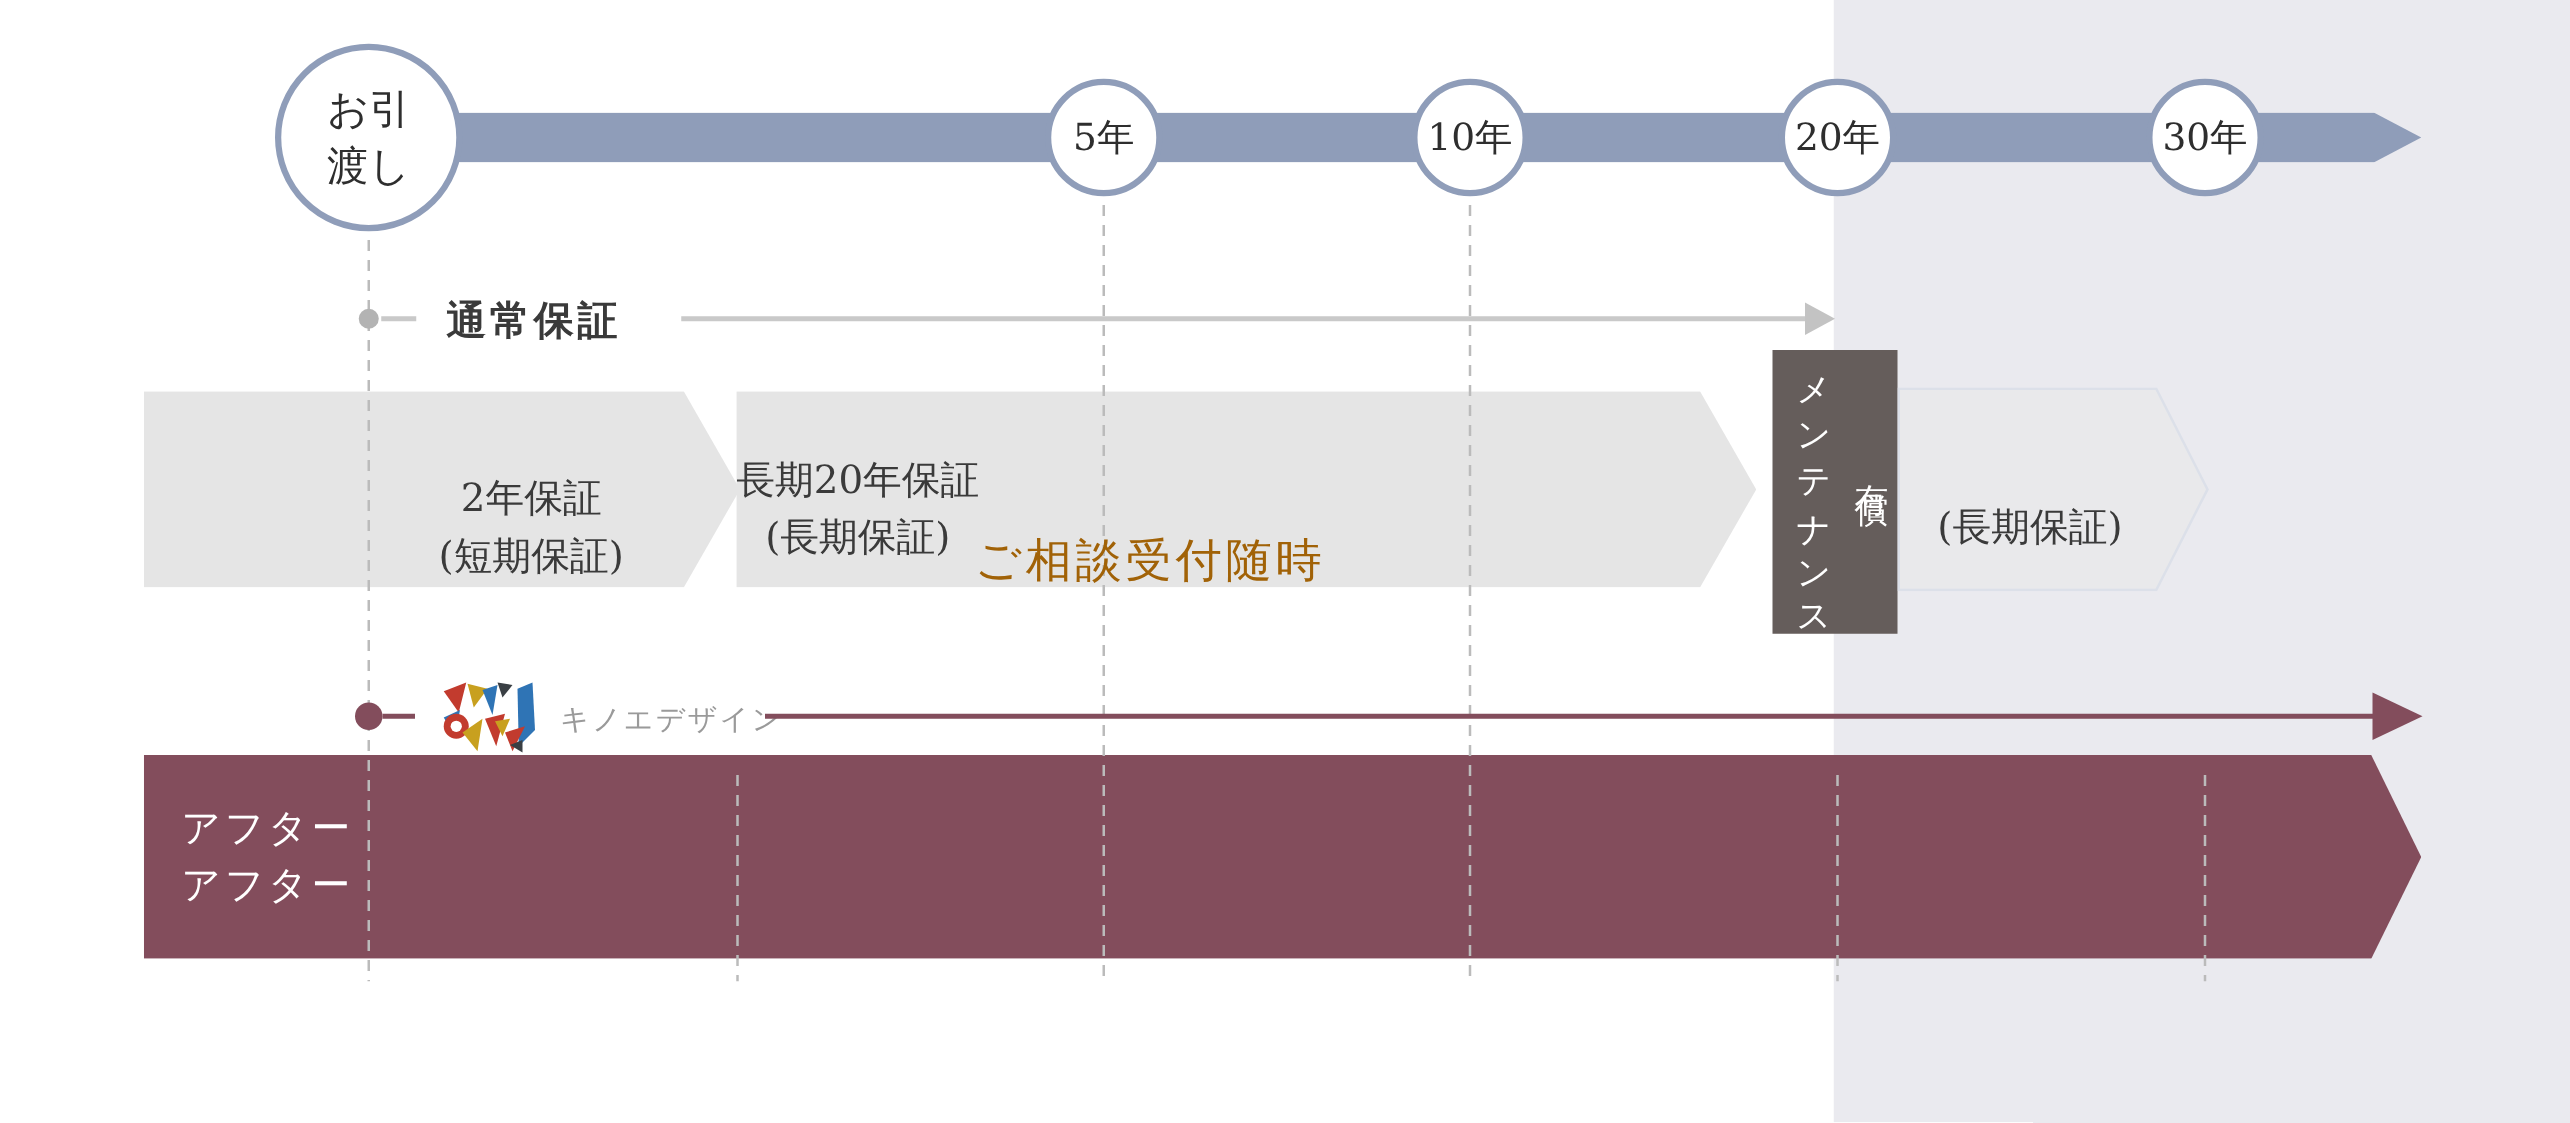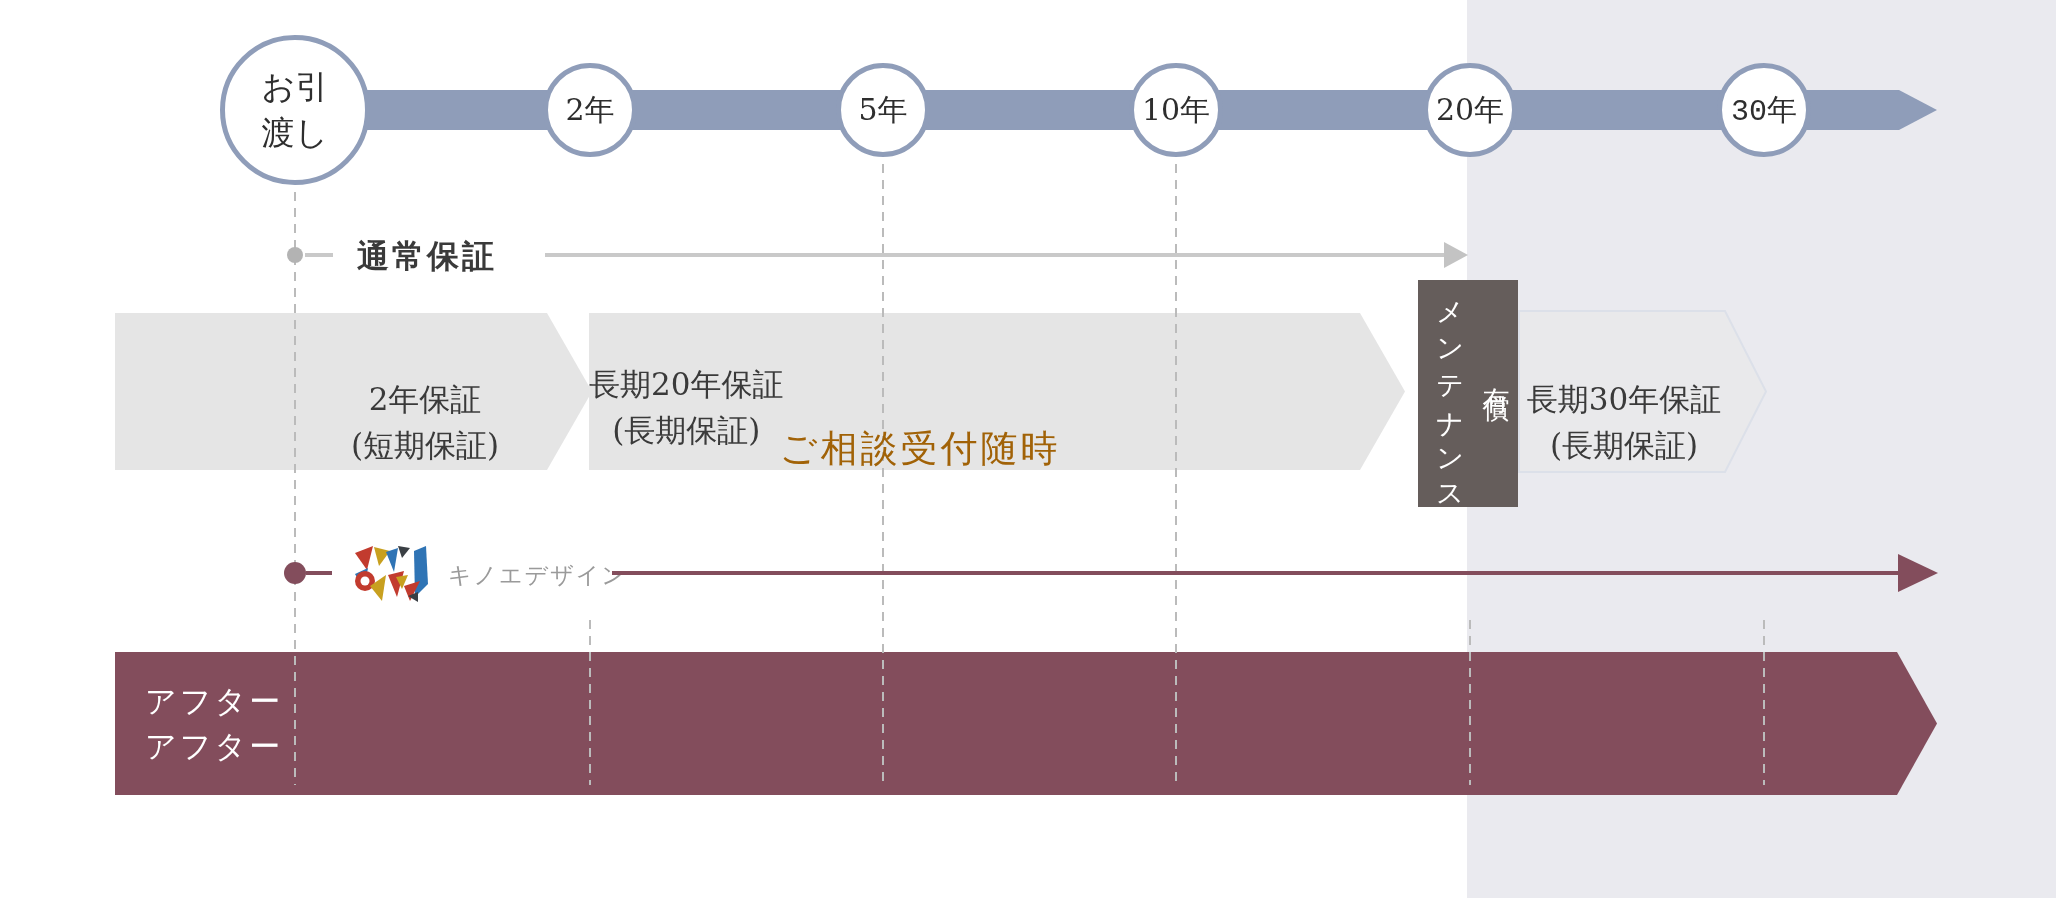--- a/index.html
+++ b/index.html
@@ -69,21 +69,21 @@
   
   .br-dot{position:absolute;left:284px;top:562px;width:22px;height:22px;border-radius:50%;background:var(--maroon);}
   .br-line{position:absolute;top:571px;height:4px;background:var(--maroon);}
   .logo-svg{position:absolute;left:352px;top:544px;}
   .brand-name{position:absolute;left:448px;top:560px;font-size:23px;letter-spacing:2px;color:var(--logo-text);
     font-family:"DejaVu Sans","Liberation Sans",sans-serif;white-space:nowrap;}
   .br-arrow{position:absolute;left:1898px;top:554px;width:0;height:0;
     border-top:19px solid transparent;border-bottom:19px solid transparent;border-left:40px solid var(--maroon);}
 
   
-  .as-band{position:absolute;left:115px;top:652px;width:1822px;height:143px;background:var(--maroon);
+  .as-band{position:absolute;left:115px;top:604px;width:1822px;height:163px;background:var(--maroon);
     clip-path:polygon(0 0,calc(100% - 40px) 0,100% 50%,calc(100% - 40px) 100%,0 100%);text-align:right;}
   .as-label{position:absolute;left:30px;top:0;height:100%;display:flex;flex-direction:column;justify-content:center;
     color:#fff;font-size:31px;line-height:45px;letter-spacing:3px;white-space:nowrap;}
   .as-message{position:absolute;left:790px;top:0;width:260px;height:100%;display:flex;align-items:center;justify-content:center;
     color:#a16207;font-size:37px;letter-spacing:3px;white-space:nowrap;}
 </style>
 </head>
 <body>
 
 <div class="stage">
@@ -106,21 +106,20 @@
 
   <div class="mt-box">
     <div class="mt-vertical mt-name">メンテナンス</div>
     <div class="mt-vertical mt-fee">有償</div>
   </div>
 
   <svg class="seg30-svg" width="250" height="163" viewBox="0 0 250 163">
     <polygon class="seg30-shape" points="1,1 207,1 248,81.5 207,162 1,162"></polygon>
   </svg>
   <div class="seg-text seg30-text">
-    <span>長期30年保証</span>
     <span>(長期保証)</span>
   </div>
 
   <div class="as-band">
     <div class="as-label">
       <span>アフター</span>
       <span>アフター</span>
     </div>
   </div>
 
@@ -137,25 +136,24 @@
   <div class="nw-line" style="left:305px;width:28px;"></div>
   <div class="nw-label">通常保証</div>
   <div class="nw-line" style="left:545px;width:899px;"></div>
   <div class="nw-arrow"></div>
 
   <div class="tl-bar"></div>
   <div class="circle big">
     <span>お引</span>
     <span>渡し</span>
   </div>
-  <div class="circle small" style="left:543px;">2年</div>
   <div class="circle small" style="left:836px;">5年</div>
   <div class="circle small" style="left:1129px;">10年</div>
   <div class="circle small" style="left:1423px;">20年</div>
-  <div class="circle small" style="left:1717px;font-family:Liberation Mono, monospace;">30年</div>
+  <div class="circle small" style="left:1717px;">30年</div>
 
   <div class="br-dot"></div>
   <div class="br-line" style="left:306px;width:26px;"></div>
   <svg class="logo-svg" width="84" height="60" viewBox="0 0 84 60">
     <polygon points="3,9 21,2 15,26" fill="#C23B2E"></polygon>
     <polygon points="22,3 38,7 27,22" fill="#C8A01F"></polygon>
     <polygon points="3,30 16,24 12,46" fill="#2F74B5"></polygon>
     <circle cx="13" cy="37" r="10" fill="#C23B2E"></circle>
     <circle cx="13" cy="37" r="4.5" fill="#ffffff"></circle>
     <polygon points="18,42 34,31 30,57" fill="#C8A01F"></polygon>

